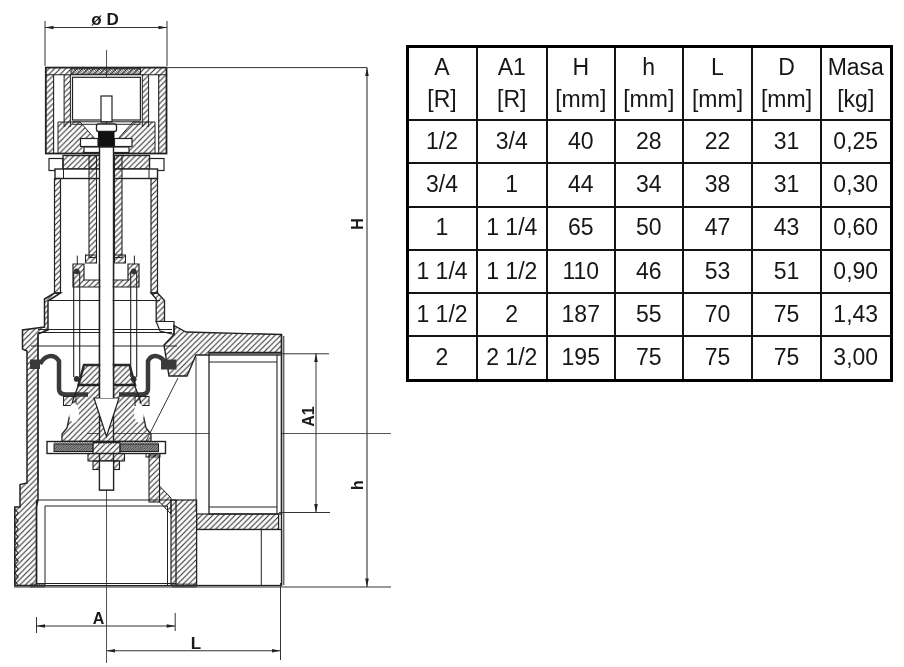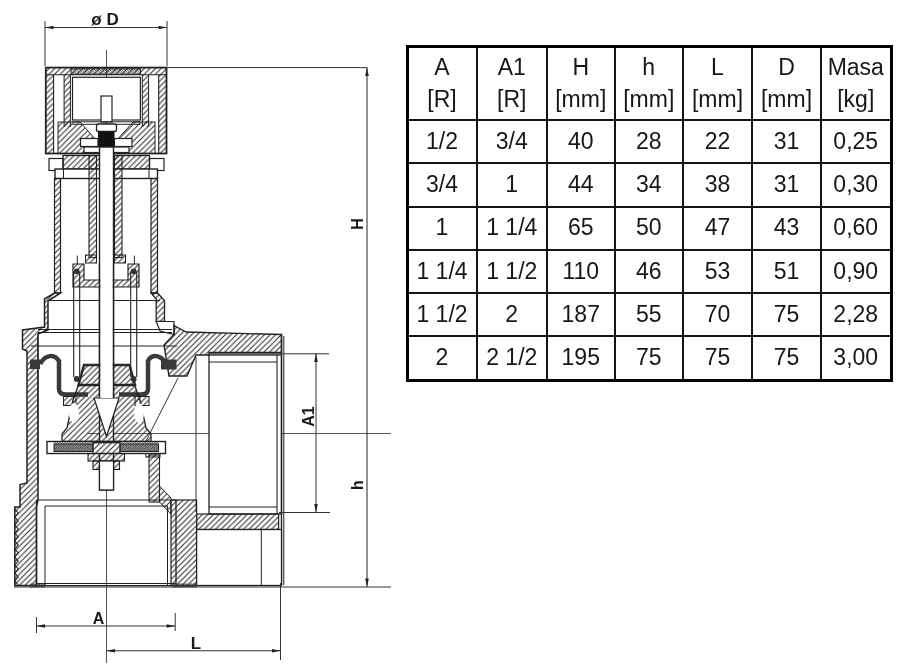--- a/index.html
+++ b/index.html
@@ -361,21 +361,21 @@
           <td>51</td>
           <td>0,90</td>
         </tr>
 <tr class="dr">
           <td>1 1/2</td>
           <td>2</td>
           <td>187</td>
           <td>55</td>
           <td>70</td>
           <td>75</td>
-          <td>2,28</td>
+          <td>1,43</td>
         </tr>
 <tr class="dr">
           <td>2</td>
           <td>2 1/2</td>
           <td>195</td>
           <td>75</td>
           <td>75</td>
           <td>75</td>
           <td>3,00</td>
         </tr>

